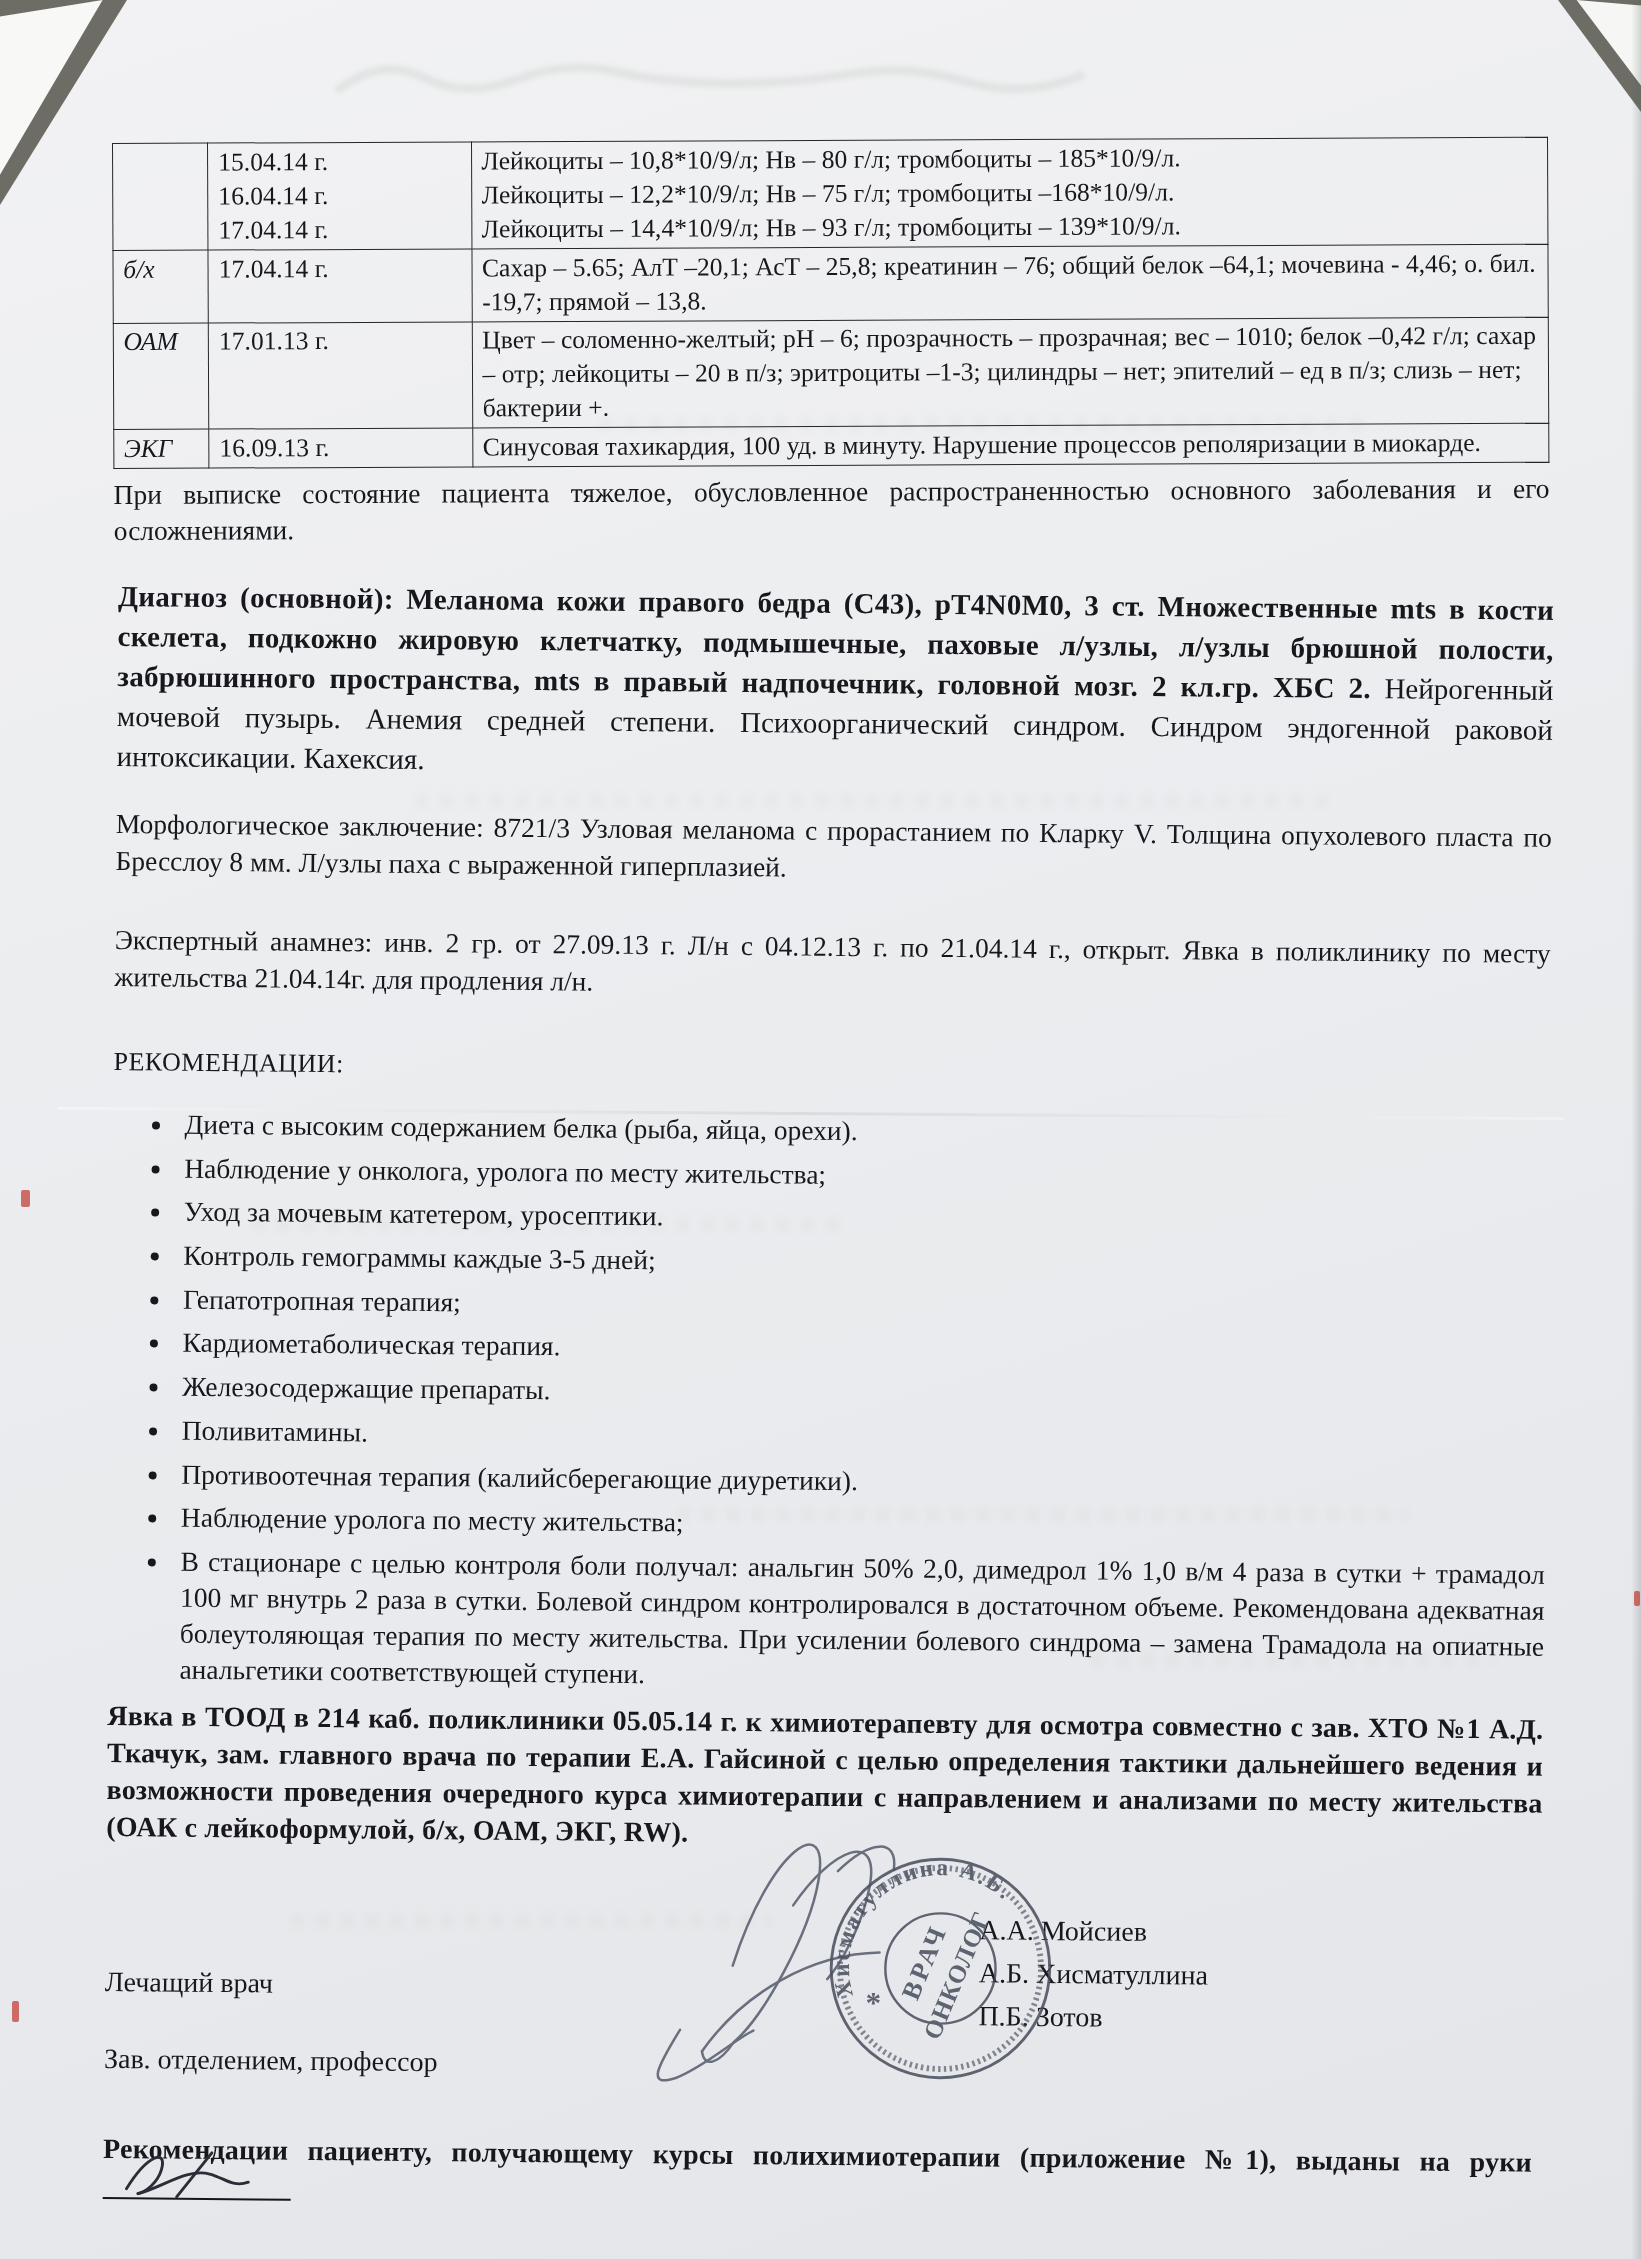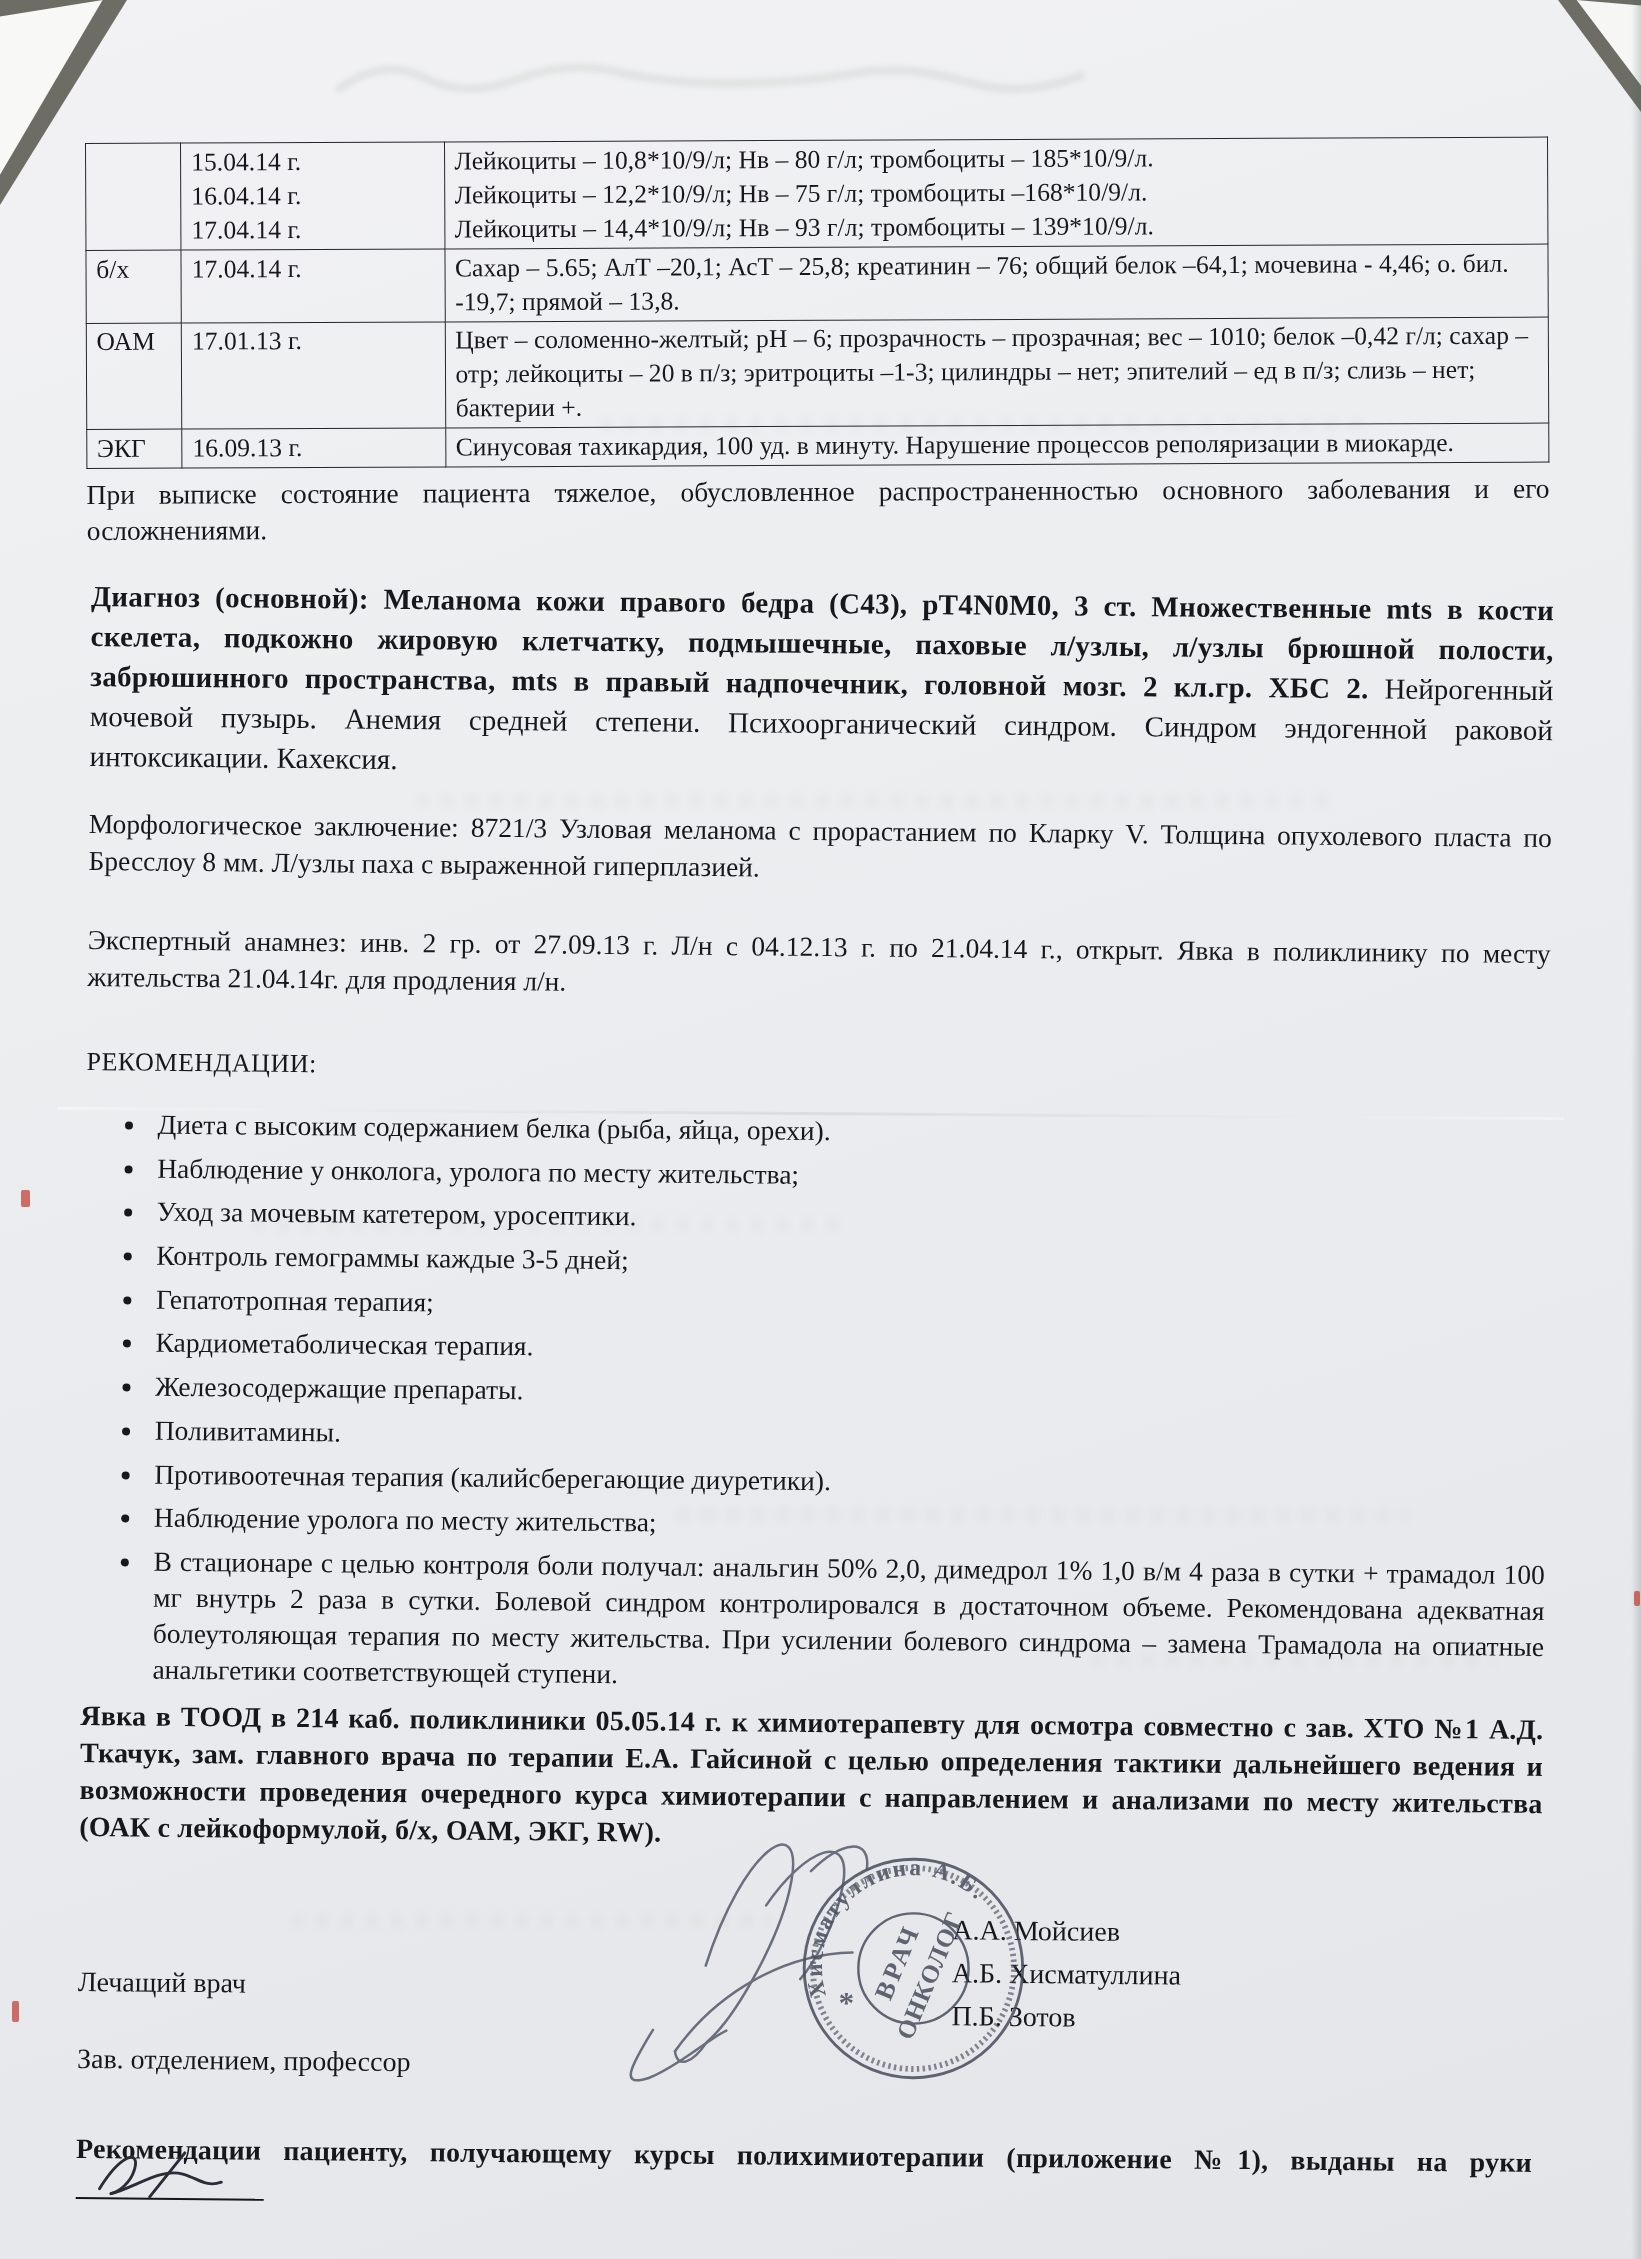--- a/index.html
+++ b/index.html
@@ -1,27 +1,27 @@
 <!DOCTYPE html>
 <html><head>
 <meta charset="utf-8">
 <style>
   html,body{margin:0;padding:0;background:#7c7c76;}
   .scan{
     position:relative;width:1641px;height:2259px;overflow:hidden;
     background:linear-gradient(163deg,#f2f2f4 0%,#edeef0 30%,#e9eaed 65%,#e4e5e8 100%);
     color:#17171d;font-family:"Liberation Serif","DejaVu Serif",serif;
   }
-  .content{position:relative;padding:143px 93px 0 85px;}
+  .content{position:relative;padding:143px 93px 0 112px;}
   .warp-a{transform:rotate(-0.25deg);transform-origin:0 0;}
   .warp-b{transform:rotate(0.55deg);transform-origin:0 40%;}
 
   table.lab{border-collapse:collapse;width:100%;font-size:25.6px;line-height:34px;}
   .lab td{border:1.9px solid #26262e;padding:1.9px 9.7px;vertical-align:top;}
-  .lab td.c1{width:75px;}
+  .lab td.c1{width:75px;font-style:italic;}
   .lab td.c2{width:243px;}
   .lab .dateline,.lab .resline{white-space:nowrap;}
 
   .note{font-size:27.5px;line-height:36px;text-align:justify;margin-top:7.7px;}
   .diag{font-size:29px;line-height:40px;text-align:justify;margin-top:19.3px;}
   .diag .bold{font-weight:bold;letter-spacing:0.3px;}
   .morph{font-size:27.5px;line-height:37px;text-align:justify;}
   .expert{font-size:27.5px;line-height:37px;text-align:justify;margin-top:42px;}
   .rec-title{font-size:26px;margin-top:52px;letter-spacing:0.5px;}
   ul.recs{margin:29px 0 0 0;padding-left:62px;font-size:27.5px;}

